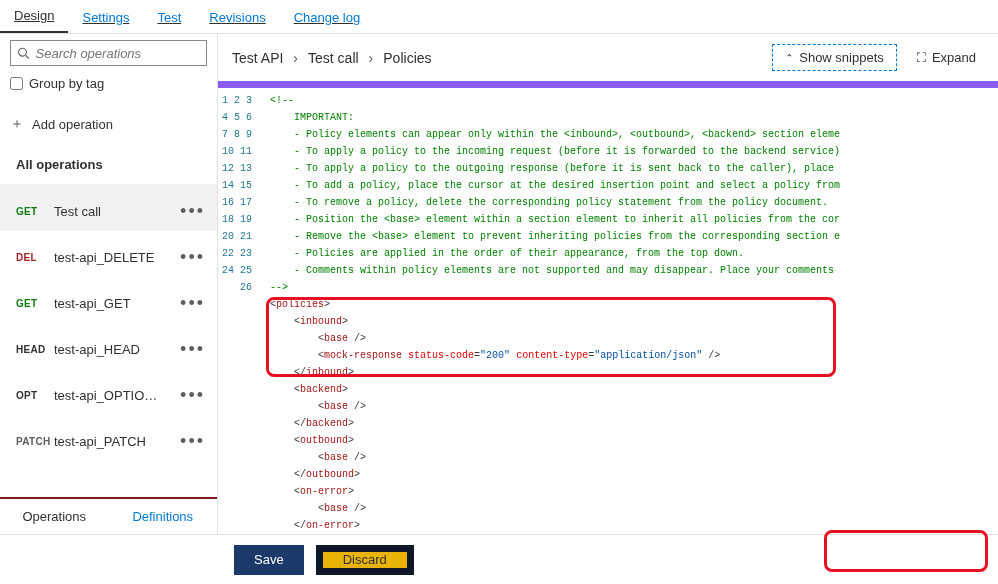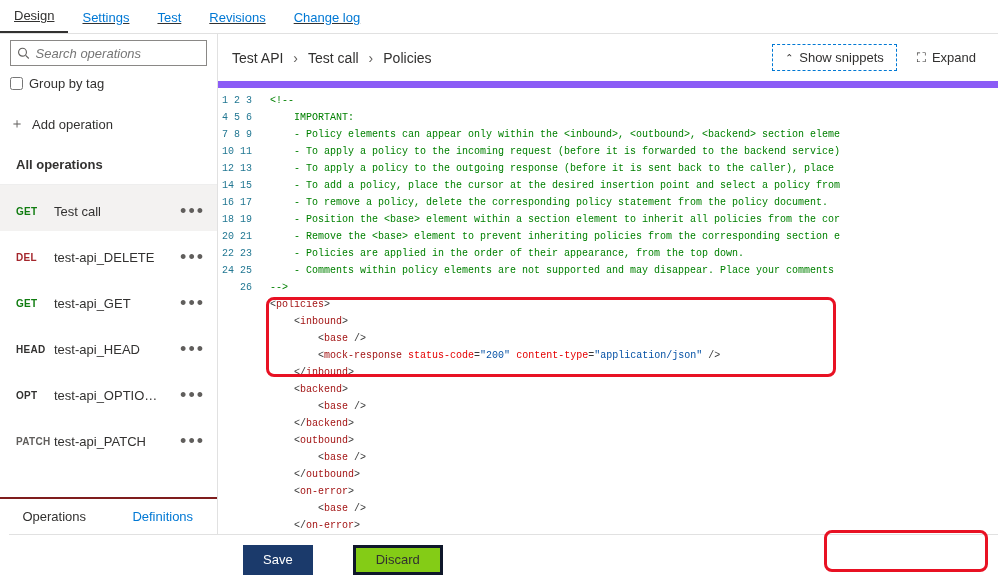--- a/index.html
+++ b/index.html
@@ -46,24 +46,24 @@
   .code-area { flex:1; display:flex; font-family:Consolas,"Courier New",monospace; font-size:10px; overflow:auto; position:relative; line-height:17px; }
   .gutter { width:44px; text-align:right; color:#237893; padding:4px 10px 4px 0; user-select:none; background:#fff; }
   .code { flex:1; padding:4px 0 4px 8px; white-space:pre; color:#323130; position:relative; min-width:0; }
   .cm { color:#008000; }
   .tag { color:#a31515; }
   .attr { color:#e50000; }
   .str { color:#0451a5; }
   .punct { color:#383838; }
   .hl-box { position:absolute; border:3px solid #e81123; border-radius:8px; pointer-events:none; }
 
-  .footer { position:absolute; left:9px; right:0; bottom:0; height:50px; border-top:1px solid #e1e1e1; display:flex; align-items:center; padding:0 14px 0 234px; gap:12px; background:#fff; }
+  .footer { position:absolute; left:0; right:0; bottom:0; height:50px; border-top:1px solid #e1e1e1; display:flex; align-items:center; padding:0 14px 0 234px; gap:12px; background:#fff; }
   .btn { height:30px; padding:0 20px; font-size:13px; cursor:pointer; display:flex; align-items:center; }
   .btn-primary { background:#1b3a6b; color:#fff; border:none; }
-  .btn-default { background:#84cc16; border:3px solid #0f172a; color:#323130;margin-left:28px; }
+  .btn-default { background:#eab308; border:7px solid #0f172a; color:#323130; }
   .footer-spacer { flex:1; }
 
   .ov-box { position:absolute; border:3px solid #e81123; border-radius:8px; pointer-events:none; }
 </style>
 </head>
 <body>
 
 <div class="top-tabs">
   <div class="top-tab active">Design</div>
   <div class="top-tab">Settings</div>

